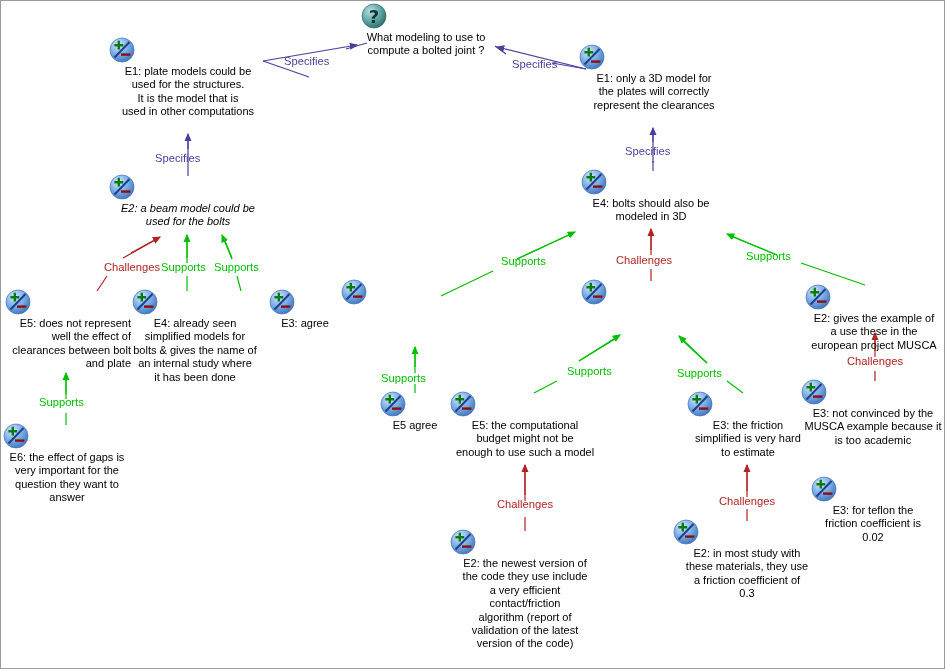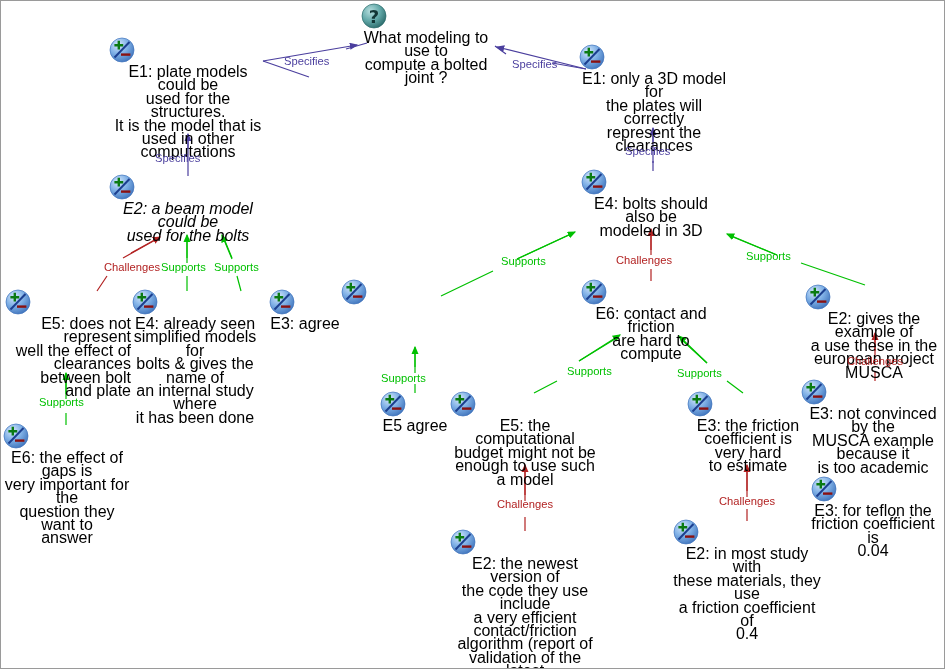--- a/index.html
+++ b/index.html
@@ -9,21 +9,21 @@
     width:945px;height:669px;
     background:#ffffff;
     border:1px solid #9a9a9a;
     box-sizing:border-box;
     overflow:hidden;
   }
   svg#links{position:absolute;left:0;top:0;width:945px;height:669px;}
   .node{position:absolute;text-align:center;}
   .node .icon{display:block;margin:0 auto 2px auto;}
   .node .label{
-    font-size:16px;color:#000000;line-height:13.4px;
+    font-size:11px;color:#000000;line-height:13.4px;
     white-space:pre-line;
   }
   .ico-sphere{display:block;}
   .linklabel{
     position:absolute;font-size:11.2px;line-height:12px;white-space:nowrap;
   }
   .lbl-specifies{color:#4b3f9e;}
   .lbl-supports{color:#00c000;}
   .lbl-challenges{color:#b22222;}
 </style>
@@ -233,22 +233,20 @@
 
   <div class="node" style="left:580px;top:278px;width:140px;">
     <span class="icon">
       <svg class="ico-sphere" width="26" height="26" viewBox="0 0 26 26">
         <circle cx="13" cy="13" r="12" fill="url(#ag)" stroke="#3f73bb" stroke-width="0.7"></circle>
         <line x1="5.5" y1="20.5" x2="20.5" y2="5" stroke="#1c3f8f" stroke-width="2"></line>
         <path d="M6.6,8.2 h6.4 M9.8,5 v6.4" stroke="#0a7a12" stroke-width="2.4" stroke-linecap="square"></path>
         <line x1="13.2" y1="17.6" x2="20.2" y2="17.6" stroke="#8a1111" stroke-width="2.4" stroke-linecap="square"></line>
       </svg>
     </span>
-    <div class="label">E6: contact and friction
-are hard to compute</div>
   </div>
 
   <div class="node" style="left:804px;top:283px;width:138px;">
     <span class="icon">
       <svg class="ico-sphere" width="26" height="26" viewBox="0 0 26 26">
         <circle cx="13" cy="13" r="12" fill="url(#ag)" stroke="#3f73bb" stroke-width="0.7"></circle>
         <line x1="5.5" y1="20.5" x2="20.5" y2="5" stroke="#1c3f8f" stroke-width="2"></line>
         <path d="M6.6,8.2 h6.4 M9.8,5 v6.4" stroke="#0a7a12" stroke-width="2.4" stroke-linecap="square"></path>
         <line x1="13.2" y1="17.6" x2="20.2" y2="17.6" stroke="#8a1111" stroke-width="2.4" stroke-linecap="square"></line>
       </svg>
@@ -302,21 +300,21 @@
   <div class="node" style="left:686px;top:390px;width:122px;">
     <span class="icon">
       <svg class="ico-sphere" width="26" height="26" viewBox="0 0 26 26">
         <circle cx="13" cy="13" r="12" fill="url(#ag)" stroke="#3f73bb" stroke-width="0.7"></circle>
         <line x1="5.5" y1="20.5" x2="20.5" y2="5" stroke="#1c3f8f" stroke-width="2"></line>
         <path d="M6.6,8.2 h6.4 M9.8,5 v6.4" stroke="#0a7a12" stroke-width="2.4" stroke-linecap="square"></path>
         <line x1="13.2" y1="17.6" x2="20.2" y2="17.6" stroke="#8a1111" stroke-width="2.4" stroke-linecap="square"></line>
       </svg>
     </span>
     <div class="label">E3: the friction
-coefficient is very hard
+simplified is very hard
 to estimate</div>
   </div>
 
   <div class="node" style="left:800px;top:378px;width:144px;">
     <span class="icon">
       <svg class="ico-sphere" width="26" height="26" viewBox="0 0 26 26">
         <circle cx="13" cy="13" r="12" fill="url(#ag)" stroke="#3f73bb" stroke-width="0.7"></circle>
         <line x1="5.5" y1="20.5" x2="20.5" y2="5" stroke="#1c3f8f" stroke-width="2"></line>
         <path d="M6.6,8.2 h6.4 M9.8,5 v6.4" stroke="#0a7a12" stroke-width="2.4" stroke-linecap="square"></path>
         <line x1="13.2" y1="17.6" x2="20.2" y2="17.6" stroke="#8a1111" stroke-width="2.4" stroke-linecap="square"></line>
@@ -331,36 +329,36 @@
     <span class="icon">
       <svg class="ico-sphere" width="26" height="26" viewBox="0 0 26 26">
         <circle cx="13" cy="13" r="12" fill="url(#ag)" stroke="#3f73bb" stroke-width="0.7"></circle>
         <line x1="5.5" y1="20.5" x2="20.5" y2="5" stroke="#1c3f8f" stroke-width="2"></line>
         <path d="M6.6,8.2 h6.4 M9.8,5 v6.4" stroke="#0a7a12" stroke-width="2.4" stroke-linecap="square"></path>
         <line x1="13.2" y1="17.6" x2="20.2" y2="17.6" stroke="#8a1111" stroke-width="2.4" stroke-linecap="square"></line>
       </svg>
     </span>
     <div class="label">E3: for teflon the
 friction coefficient is
-0.04</div>
+0.02</div>
   </div>
 
   <div class="node" style="left:672px;top:518px;width:148px;">
     <span class="icon">
       <svg class="ico-sphere" width="26" height="26" viewBox="0 0 26 26">
         <circle cx="13" cy="13" r="12" fill="url(#ag)" stroke="#3f73bb" stroke-width="0.7"></circle>
         <line x1="5.5" y1="20.5" x2="20.5" y2="5" stroke="#1c3f8f" stroke-width="2"></line>
         <path d="M6.6,8.2 h6.4 M9.8,5 v6.4" stroke="#0a7a12" stroke-width="2.4" stroke-linecap="square"></path>
         <line x1="13.2" y1="17.6" x2="20.2" y2="17.6" stroke="#8a1111" stroke-width="2.4" stroke-linecap="square"></line>
       </svg>
     </span>
     <div class="label">E2: in most study with
 these materials, they use
 a friction coefficient of
-0.4</div>
+0.3</div>
   </div>
 
   <div class="node" style="left:449px;top:528px;width:150px;">
     <span class="icon">
       <svg class="ico-sphere" width="26" height="26" viewBox="0 0 26 26">
         <circle cx="13" cy="13" r="12" fill="url(#ag)" stroke="#3f73bb" stroke-width="0.7"></circle>
         <line x1="5.5" y1="20.5" x2="20.5" y2="5" stroke="#1c3f8f" stroke-width="2"></line>
         <path d="M6.6,8.2 h6.4 M9.8,5 v6.4" stroke="#0a7a12" stroke-width="2.4" stroke-linecap="square"></path>
         <line x1="13.2" y1="17.6" x2="20.2" y2="17.6" stroke="#8a1111" stroke-width="2.4" stroke-linecap="square"></line>
       </svg>

